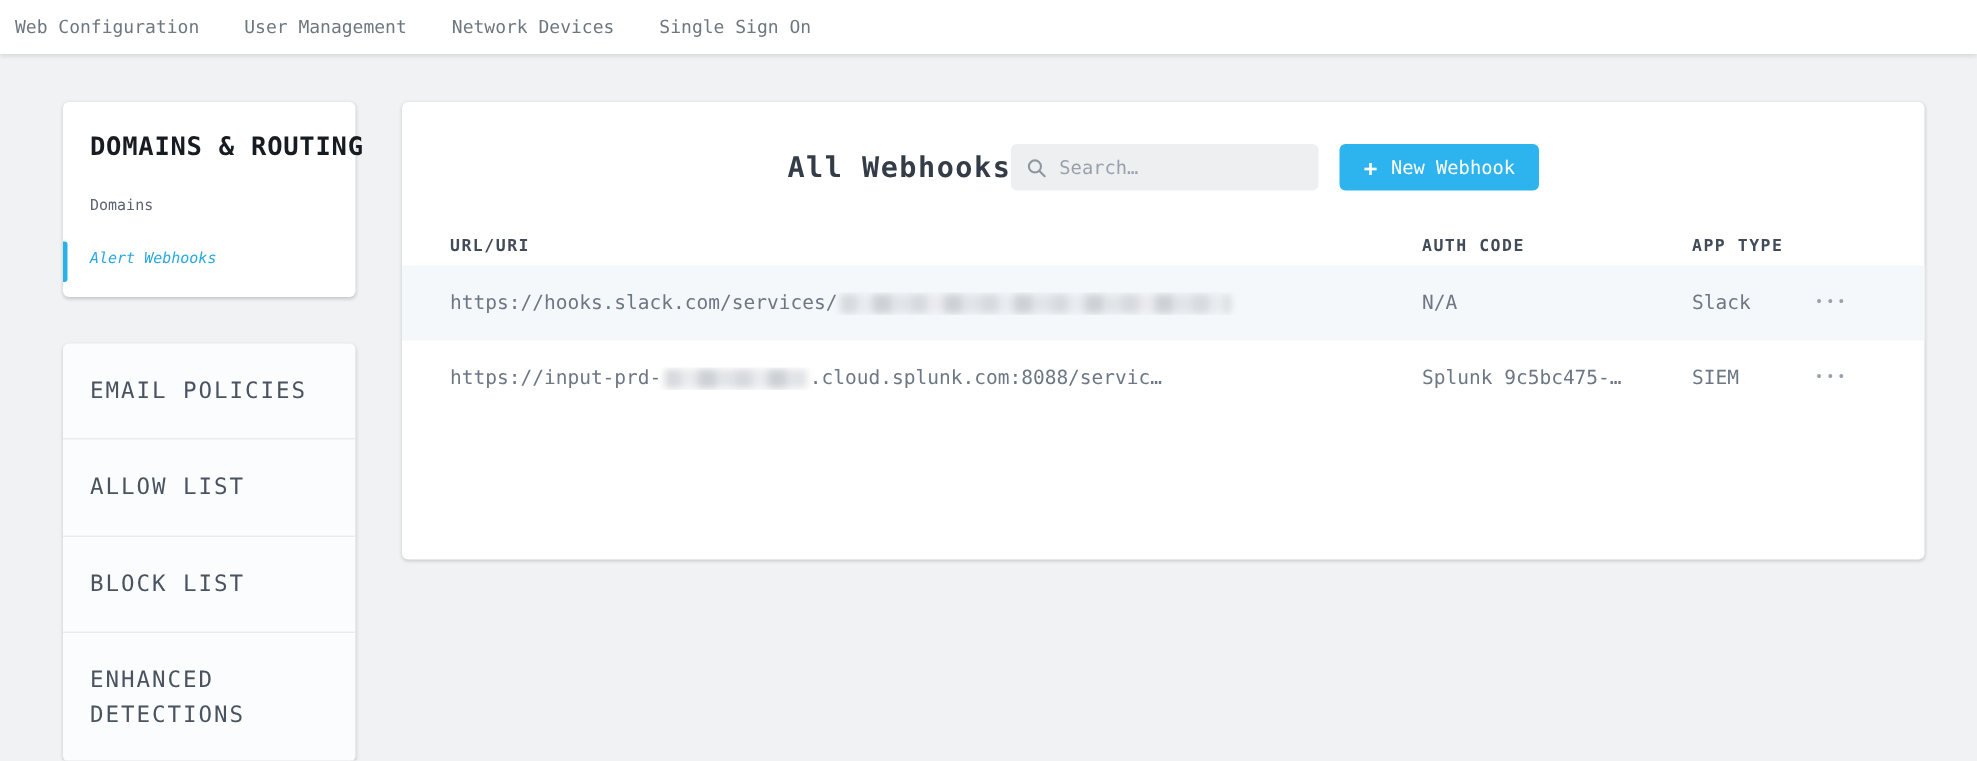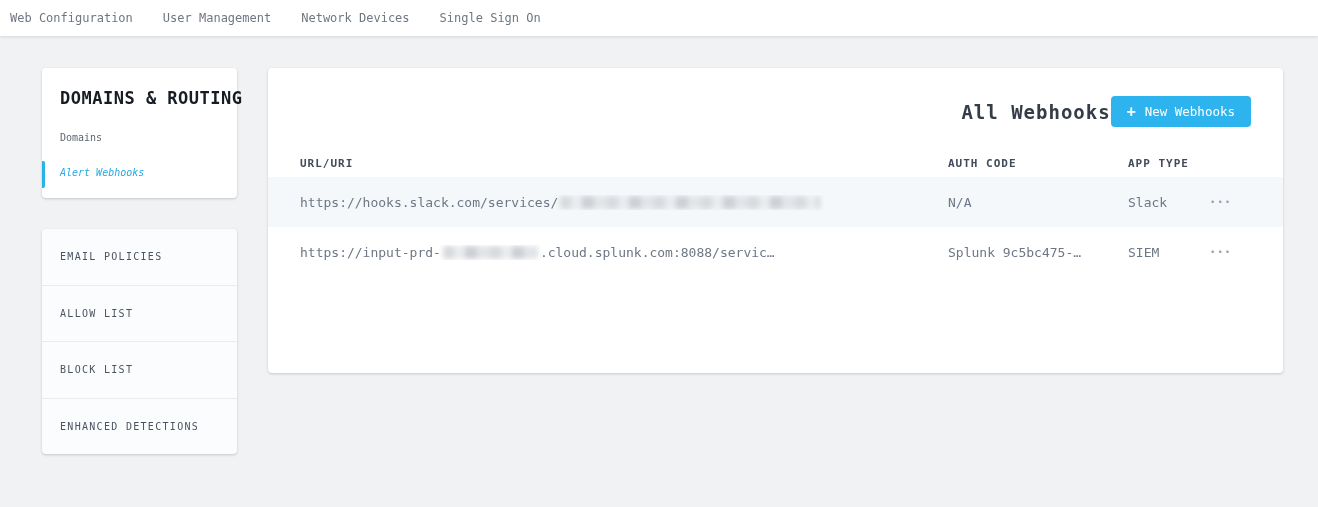--- a/index.html
+++ b/index.html
@@ -48,30 +48,30 @@
   }
   .nav-item.active { color:#29a9e1;font-style:italic; }
   .active-bar {
     position:absolute; left:-18px; top:-6px;
     width:3px; height:27px; background:#29b2e8; border-radius:0 2px 2px 0;
   }
 
   
   .section-card { margin-top:31px; background:#fbfcfd; overflow:hidden; }
   .section-item {
-    padding:20px 18px; font-size:10px; color:#4a5460;
+    padding:20px 18px; font-size:15px; color:#4a5460;
     letter-spacing:1.3px; line-height:1.55; cursor:pointer;
     border-bottom:1px solid #e9ecef; white-space:pre-line;
   }
   .section-item:last-child { border-bottom:none; }
 
   
   .main-card { flex:1; min-height:305px; }
   .main-header {
-    display:flex; align-items:center; justify-content:flex-end;
+    display:flex; align-items:center; justify-content:center;
     padding:28px 32px 22px 32px;
   }
   .main-title {
     font-size:19px; font-weight:700; color:#343c47; letter-spacing:1px;
   }
   .header-right { display:flex; align-items:center; gap:14px; }
 
   .search-box {
     width:205px; height:31px; background:#edeff1; border-radius:4px;
     display:flex; align-items:center; padding:0 10px;
@@ -148,24 +148,31 @@
       <div class="section-item">ENHANCED DETECTIONS</div>
     </div>
   </div>
 
   <div class="card main-card">
 
     <div class="main-header">
       <div class="main-title">All Webhooks</div>
 
       <div class="header-right">
+        <div class="search-box">
+          <svg width="14" height="14" viewBox="0 0 16 16">
+            <circle cx="6.8" cy="6.8" r="4.6" fill="none" stroke="#8d97a1" stroke-width="1.6"></circle>
+            <line x1="10.4" y1="10.4" x2="14.2" y2="14.2" stroke="#8d97a1" stroke-width="1.6" stroke-linecap="round"></line>
+          </svg>
+          <input type="text" placeholder="Search…" style="">
+        </div>
 
         <button class="new-webhook-btn">
           <span class="plus">+</span>
-          <span>New Webhooks</span>
+          <span>New Webhook</span>
         </button>
       </div>
     </div>
 
     <div class="tbl-grid tbl-head">
       <div class="th">URL/URI</div>
       <div class="th">AUTH CODE</div>
       <div class="th">APP TYPE</div>
       <div></div>
     </div>

